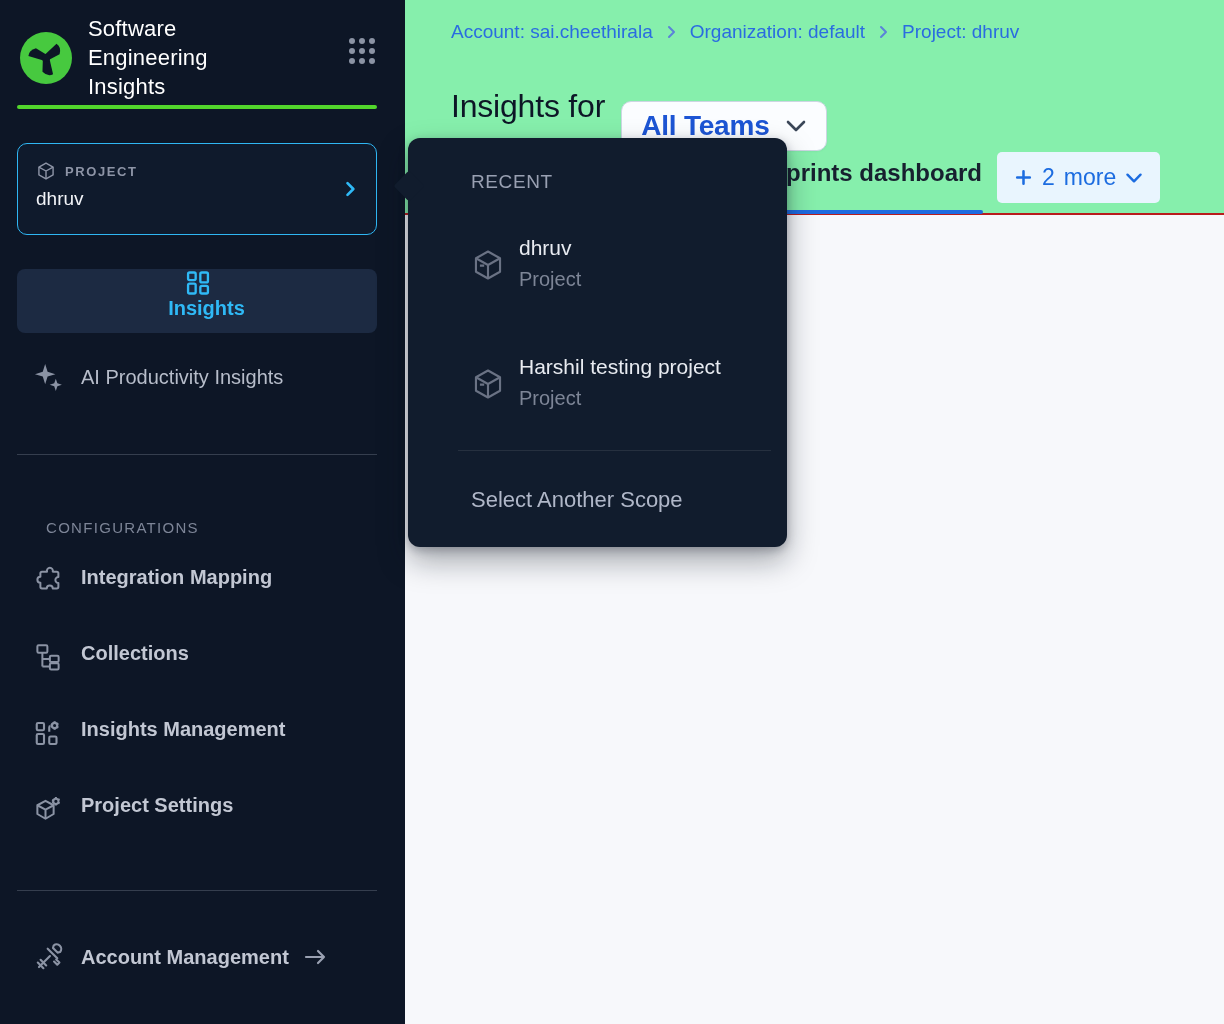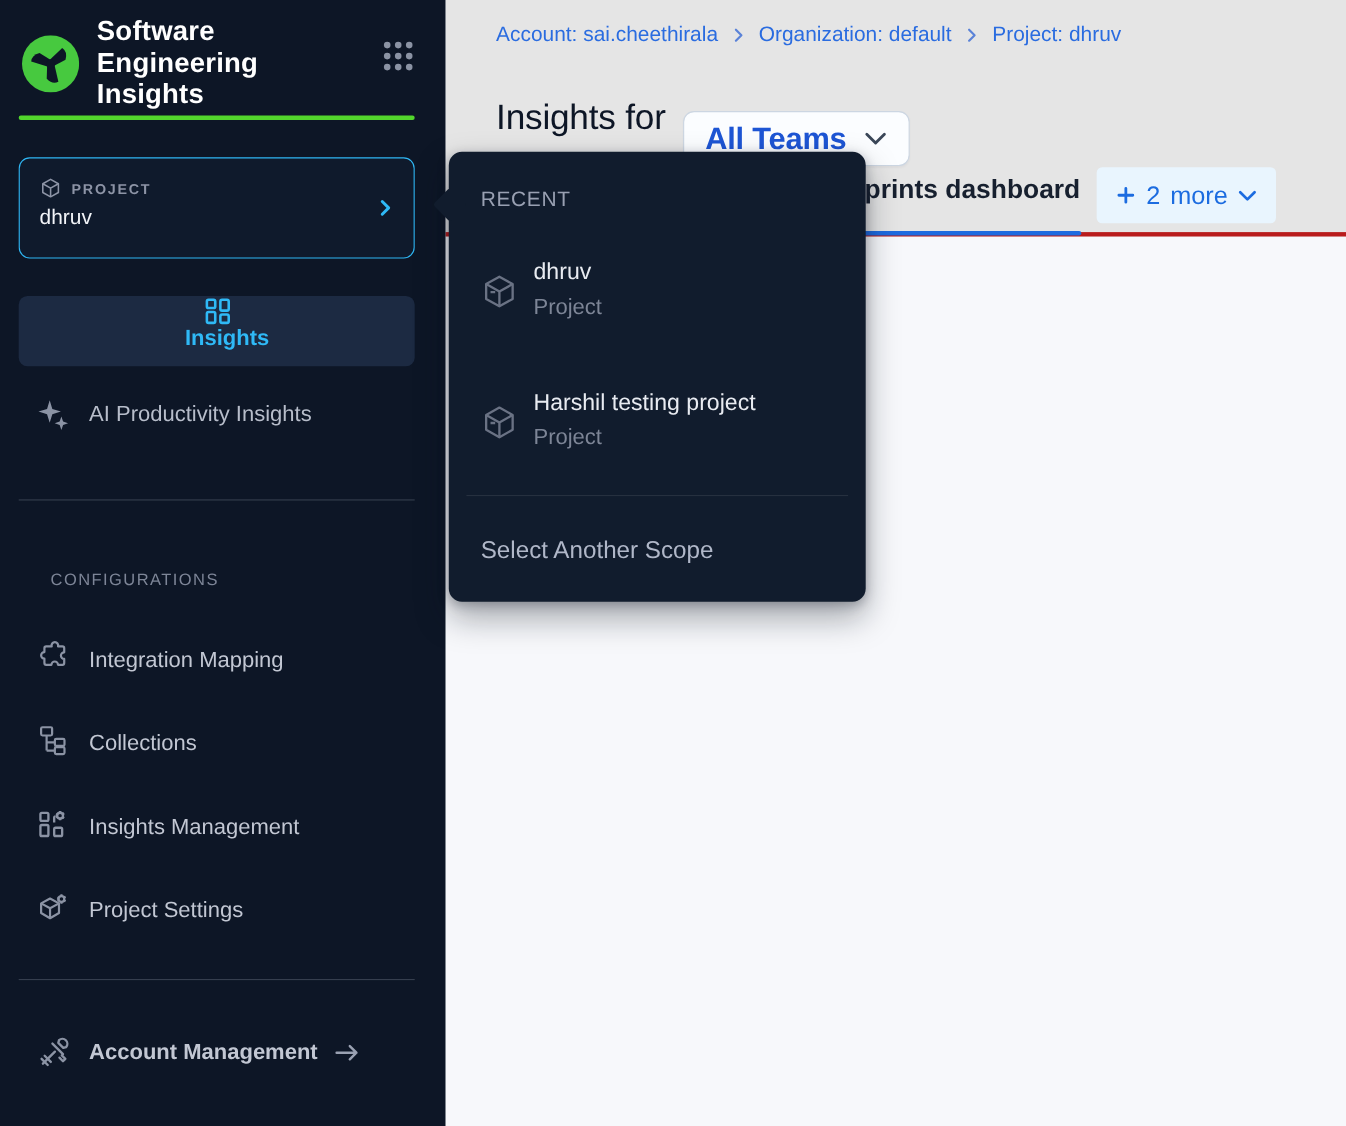--- a/index.html
+++ b/index.html
@@ -14,21 +14,21 @@
   
   .sidebar {
     position:absolute; left:0; top:0; width:405px; height:1024px;
     background:#0d1626; color:#c3c8d4; z-index:5;
   }
   .side-header {
     display:flex; align-items:center; gap:16px;
     margin:14px 28px 0 20px;
   }
   .app-title {
-    color:#ffffff; font-size:25px; font-weight:700; line-height:29px;
+    color:#ffffff; font-size:22px; font-weight:400; line-height:29px;
     width:158px; letter-spacing:.2px;
   }
   .grid-icon { margin-left:auto; margin-top:-14px; }
   .green-rule {
     margin:4px 28px 0 17px; height:4px; background:#52d62c; border-radius:2px;
   }
   .project-card {
     margin:34px 28px 0 17px; height:92px;
     border:1.5px solid #2fb6f3; border-radius:10px;
     padding:17px 18px 0 18px; position:relative; cursor:pointer;
@@ -52,40 +52,40 @@
   .nav-item.active .ic { margin-right:17px; }
   .nav-item.plain { color:#b7bdca; padding-left:15px; margin-top:16px; height:56px; font-weight:400; }
   .nav-item.plain .ic { margin-right:15px; }
 
   .side-divider { margin:49px 28px 0 17px; height:1px; background:rgba(141,148,166,.32); }
 
   .cfg-header {
     margin:64px 0 0 46px; font-size:15px; letter-spacing:1.3px; color:#7d8597; font-weight:500;
   }
   .cfg-item {
-    display:flex; align-items:flex-end; height:46px;
-    margin:30px 28px 0 33px; color:#c2c7d3; font-size:20px; font-weight:400; cursor:pointer;
+    display:flex; align-items:flex-start; height:46px;
+    margin:30px 28px 0 33px; color:#c2c7d3; font-size:20px; font-weight:700; cursor:pointer;
   }
   .cfg-item:first-of-type { margin-top:32px; }
   .cfg-item .ic { width:32px; margin-right:16px; color:#8b93a4; }
 
   .sidebar-bottom { position:absolute; left:17px; right:28px; top:890px; }
   .sidebar-bottom .line { height:1px; background:rgba(141,148,166,.32); }
   .account-row {
     margin-top:43px; height:46px; display:flex; align-items:center;
     padding-left:16px; color:#c2c7d3; font-size:20px; font-weight:600; cursor:pointer;
   }
   .account-row .ic { width:32px; margin-right:16px; color:#8b93a4; }
   .account-row .arrow { margin-left:12px; }
 
   
   .main { position:absolute; left:405px; top:0; right:0; bottom:0; background:#f7f8fb; }
   .main-header {
     position:absolute; left:0; right:0; top:0; height:215px;
-    background:#e5e5e5; border-bottom:4px solid #b91c1c;
+    background:#86efac; border-bottom:2px solid #b91c1c;
   }
   .breadcrumb {
     position:absolute; left:46px; top:21px; display:flex; align-items:center; gap:13px;
     font-size:19px; color:#2a6ce0;
   }
   .breadcrumb .crumb { cursor:pointer; }
   .heading-row { position:absolute; left:46px; top:62px; display:flex; align-items:center; }
   .page-title { font-size:32px; font-weight:400; color:#0d1626; letter-spacing:-.2px; }
   .team-btn {
     margin-left:16px; height:50px; padding:0 19px;
@@ -110,20 +110,21 @@
     display:flex; align-items:center; gap:9px; cursor:pointer;
     color:#1c6ce0; font-size:23px; font-weight:500;
   }
 
   
   .scope-popup {
     position:absolute; left:408px; top:138px; width:379px; height:409px;
     background:#111c2d; border-radius:12px; z-index:30;
     box-shadow:0 14px 30px rgba(10,16,30,.35), 0 3px 10px rgba(10,16,30,.25);
     color:#e8ebf1;
+    padding-left:34px;
   }
   .scope-caret {
     position:absolute; left:-10px; top:37px; width:22px; height:22px;
     background:#111c2d; transform:rotate(45deg); border-radius:3px;
   }
   .popup-section { margin:33px 0 0 29px; font-size:19px; letter-spacing:.6px; color:#99a0b2; }
   .popup-item { display:flex; margin:0 0 0 29px; cursor:pointer; }
   .popup-item.first { margin-top:43px; }
   .popup-item.second { margin-top:64px; }
   .popup-item .ic { width:34px; margin:12px 14px 0 0; color:#6a7284; flex:none; }

